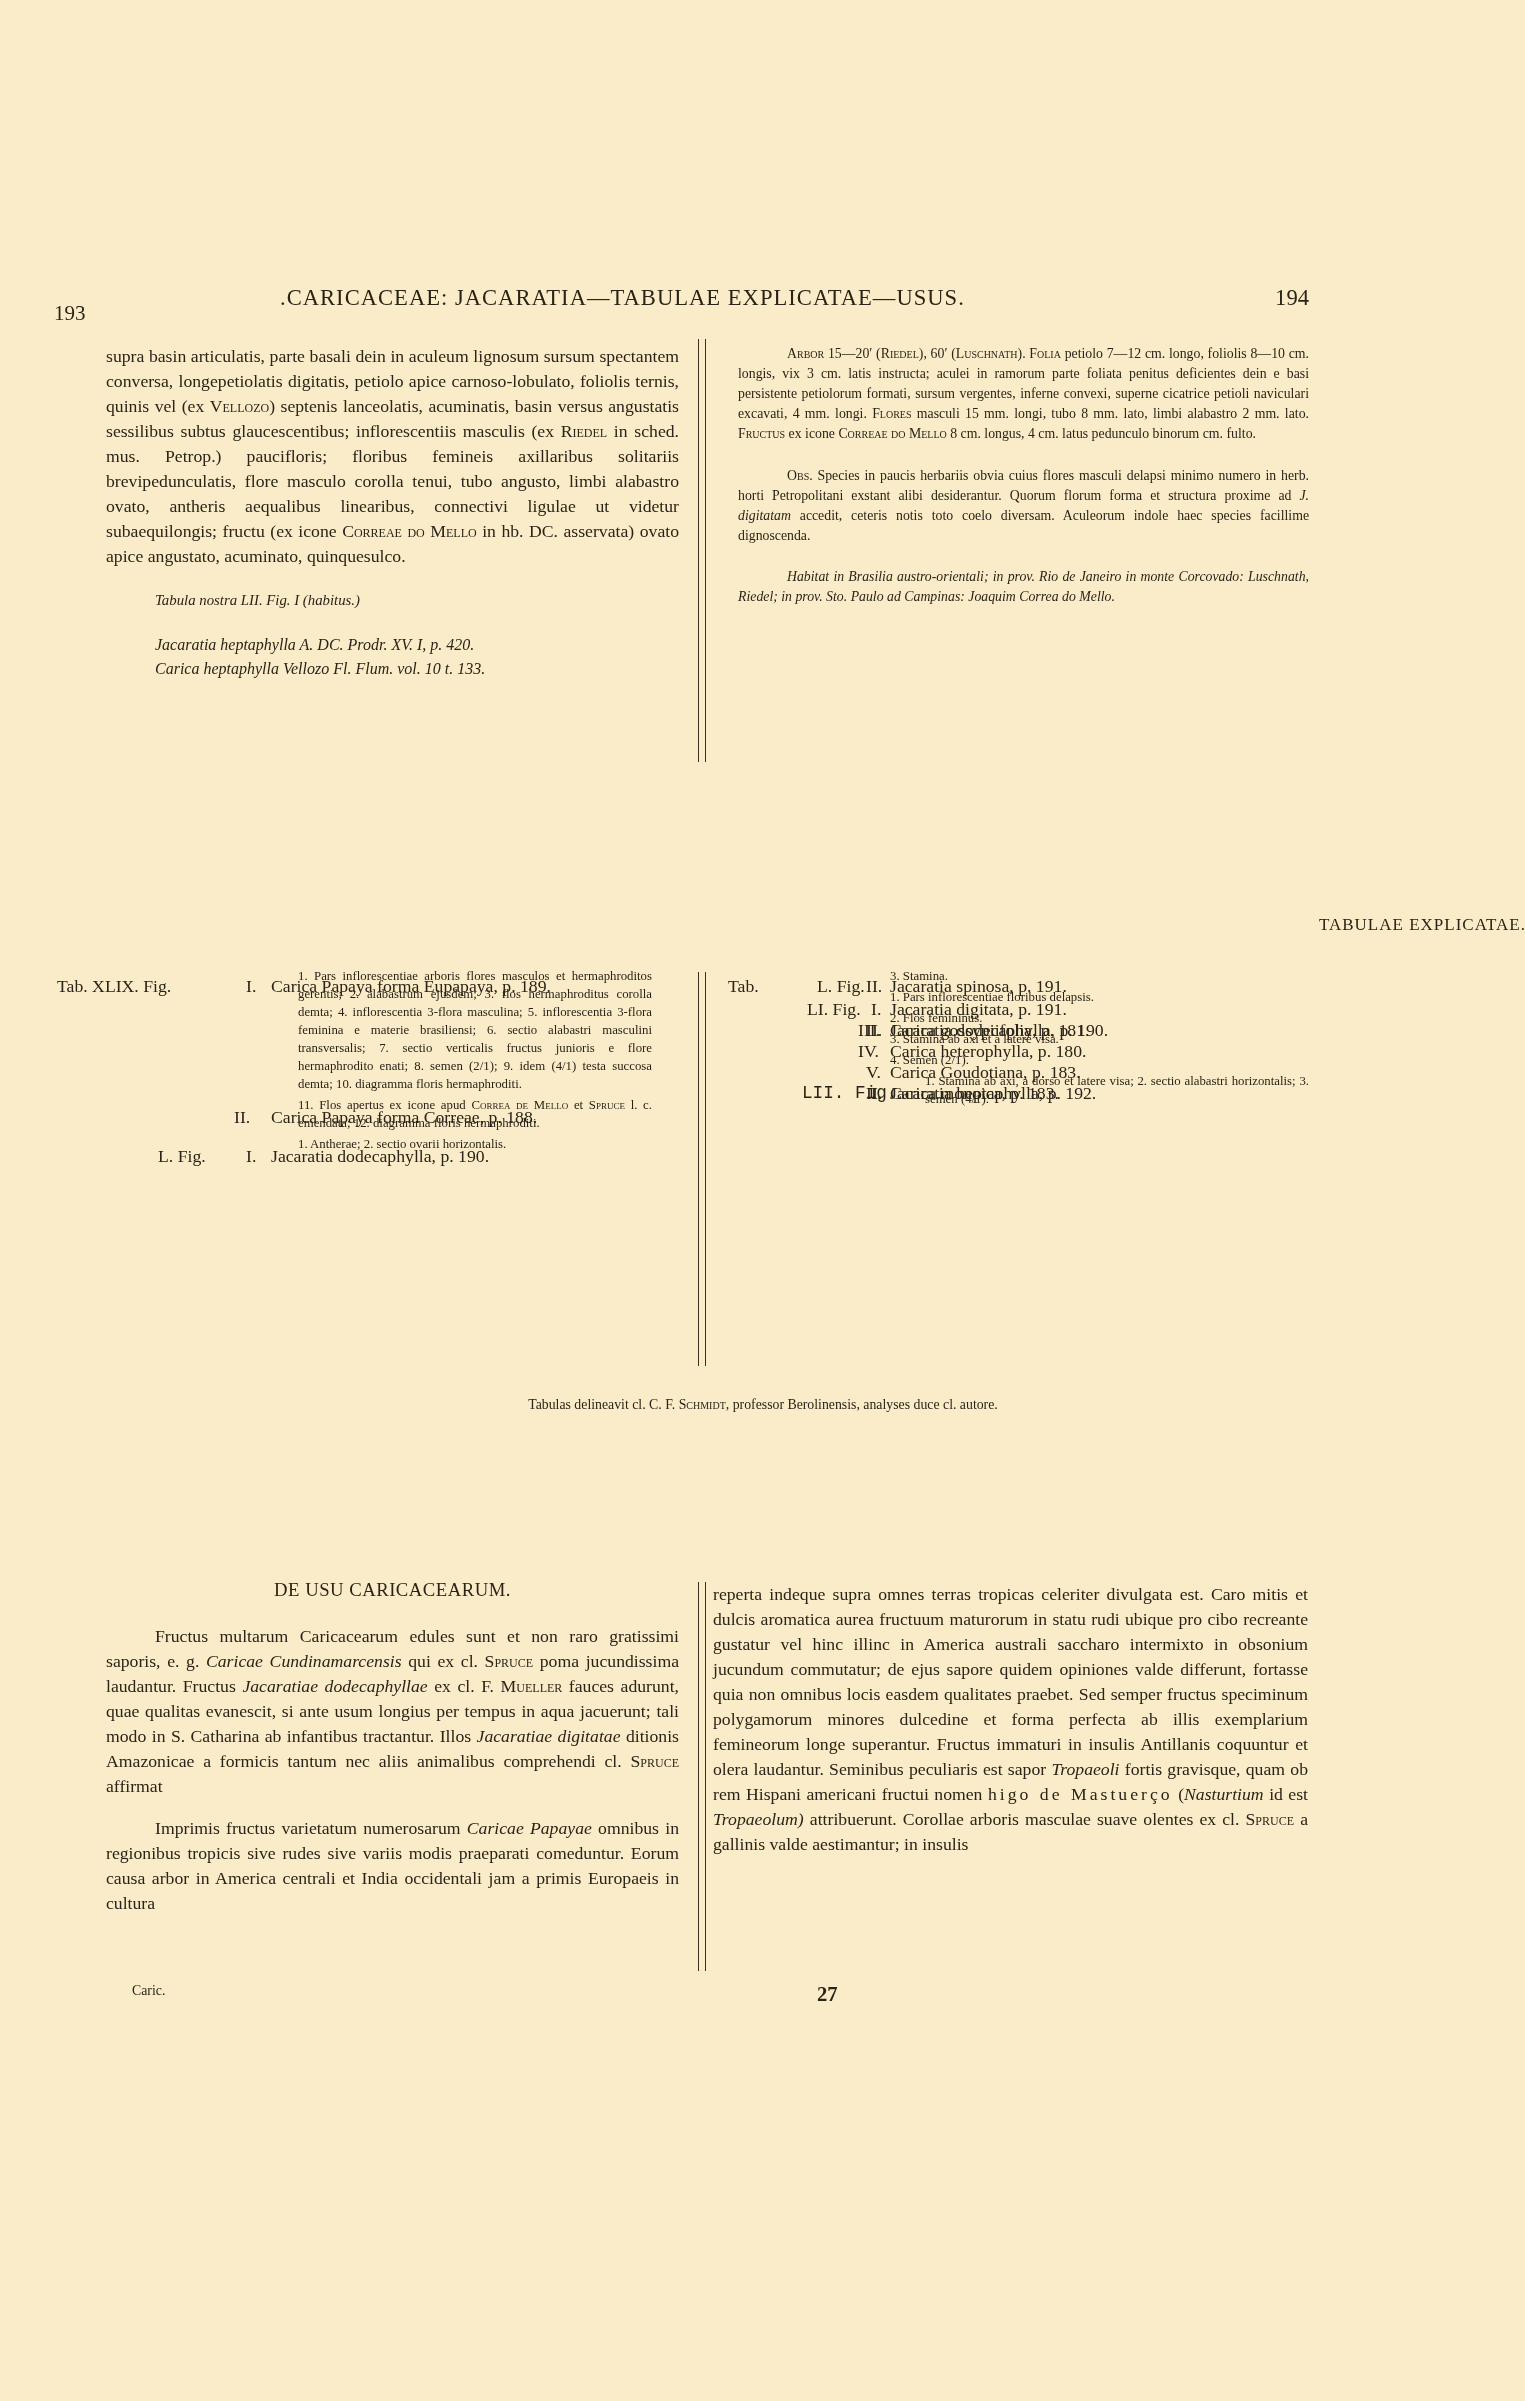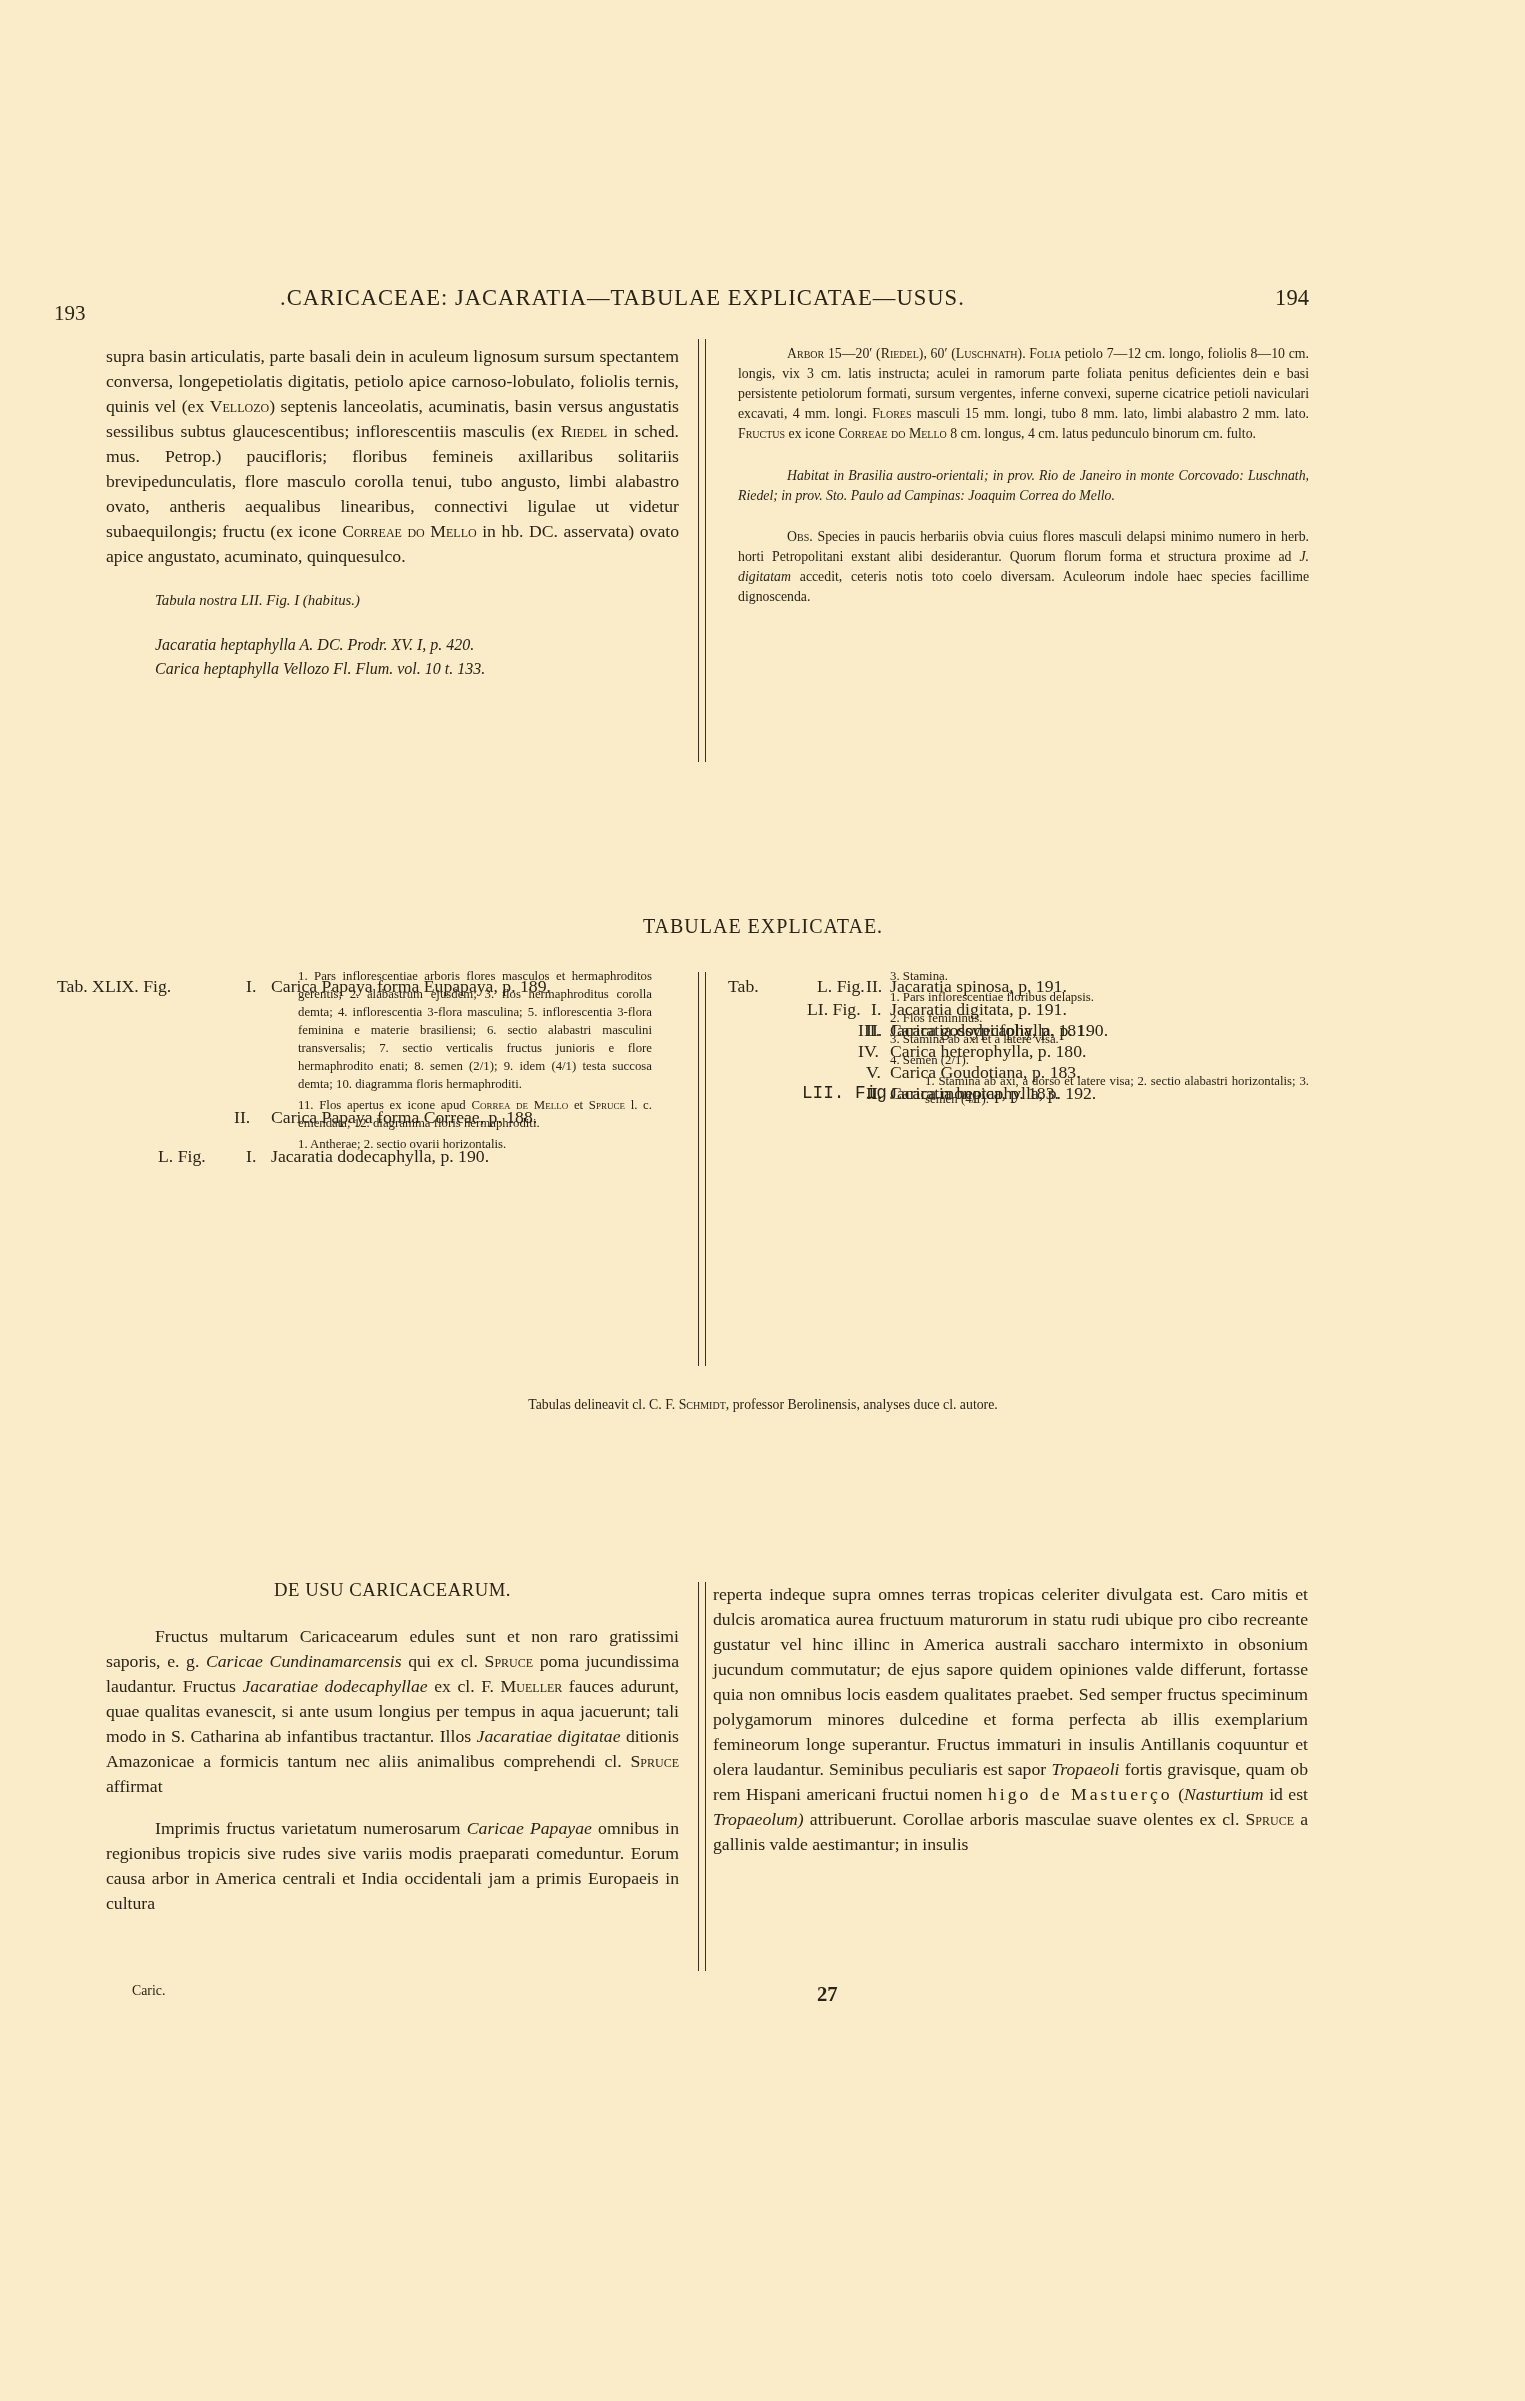--- a/index.html
+++ b/index.html
@@ -33,21 +33,21 @@
 
   
   .tabref { font-size: 14.8px; font-style: italic; margin: 22.6px 0 0 49px; }
   .syn { font-size: 16px; font-style: italic; margin-left: 49px; line-height: 23.6px; }
   .syn-block { margin-top: 24.6px; }
 
   .p { margin: 0; }
   .mt { margin-top: 21.6px; }
 
   
-  #tabulae-heading { top: 915px; left: 0; width: 1526px; text-align: center; font-size: 20px; letter-spacing: 1px; }
+  #tabulae-heading { top: 915px; left: 0; width: 1526px; text-align: right; font-size: 17px; letter-spacing: 1px; }
   .tab-row { position: relative; font-size: 17.7px; line-height: 22.6px; white-space: nowrap; }
   .tab-sub { font-size: 12.8px; line-height: 18px; text-align: justify; }
   .lbl-tab { position: absolute; margin-top: 11px; }
   #plates-left { top: 964px; left: 106px; width: 573px; }
   #plates-right { top: 964px; left: 728px; width: 585px; }
 
   #credit { top: 1397px; left: 0; width: 1526px; text-align: center; font-size: 13.8px; }
 
   #usus-heading { top: 1579px; left: 106px; width: 573px; text-align: center; font-size: 18.7px; letter-spacing: 0.5px; }
 
@@ -69,22 +69,22 @@
   <div class="syn-block">
     <div class="syn">Jacaratia heptaphylla A. DC. Prodr. XV. I, p. 420.</div>
     <div class="syn">Carica heptaphylla Vellozo Fl. Flum. vol. 10 t. 133.</div>
   </div>
 </div>
 
 <div class="vrule" style="left:698px; top:339px; height:423px;"></div>
 
 <div class="abs col-right" style="top:344px;">
   <p class="p small-text indent"><span class="sc">Arbor</span><span> 15—20′ (</span><span class="sc">Riedel</span><span>), 60′ (</span><span class="sc">Luschnath</span><span>).  </span><span class="sc">Folia</span><span> petiolo 7—12 cm. longo, foliolis 8—10 cm. longis, vix 3 cm. latis instructa; aculei in ramorum parte foliata penitus deficientes dein e basi persistente petiolorum formati, sursum vergentes, inferne convexi, superne cicatrice petioli naviculari excavati, 4 mm. longi.  </span><span class="sc">Flores</span><span> masculi 15 mm. longi, tubo 8 mm. lato, limbi alabastro 2 mm. lato.  </span><span class="sc">Fructus</span><span> ex icone </span><span class="sc">Correae do Mello</span><span> 8 cm. longus, 4 cm. latus pedunculo binorum cm. fulto.</span></p>
+  <p class="p small-text indent mt"><span class="sc">Obs.</span><span>  Species in paucis herbariis obvia cuius flores masculi delapsi minimo numero in herb. horti Petropolitani exstant alibi desiderantur. Quorum florum forma et structura proxime ad </span><i>J. digitatam</i><span> accedit, ceteris notis toto coelo diversam.  Aculeorum indole haec species facillime dignoscenda.</span></p>
   <p class="p small-text indent it mt">Habitat in Brasilia austro-orientali; in prov. Rio de Janeiro in monte Corcovado: Luschnath, Riedel; in prov. Sto. Paulo ad Campinas: Joaquim Correa do Mello.</p>
-  <p class="p small-text indent mt"><span class="sc">Obs.</span><span>  Species in paucis herbariis obvia cuius flores masculi delapsi minimo numero in herb. horti Petropolitani exstant alibi desiderantur. Quorum florum forma et structura proxime ad </span><i>J. digitatam</i><span> accedit, ceteris notis toto coelo diversam.  Aculeorum indole haec species facillime dignoscenda.</span></p>
 </div>
 
 <div id="tabulae-heading" class="abs">TABULAE EXPLICATAE.</div>
 
 <div id="plates-left" class="abs">
 
   <div class="tab-row">
     <span class="lbl-tab" style="left:-49px;">Tab. XLIX. Fig.</span>
     <span class="lbl-tab" style="left:140px;">I.</span>
     <span class="lbl-tab" style="left:165px;">Carica Papaya forma Eupapaya, p. 189.</span>

